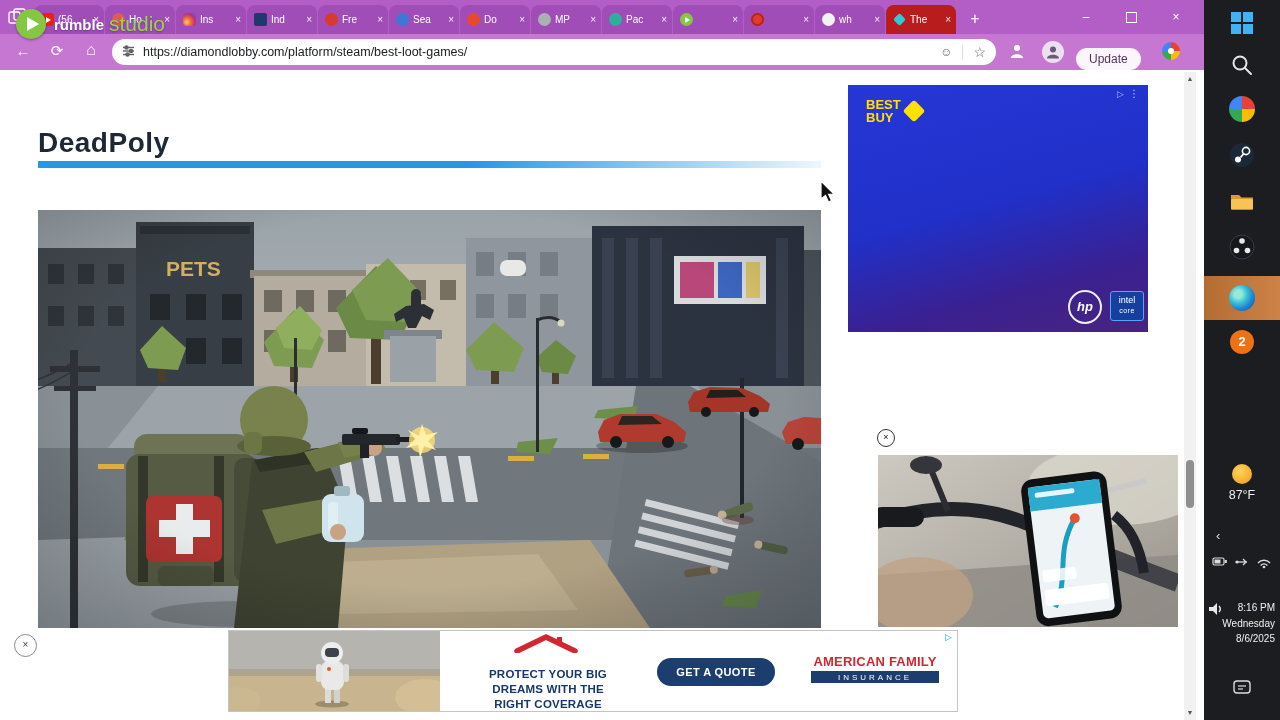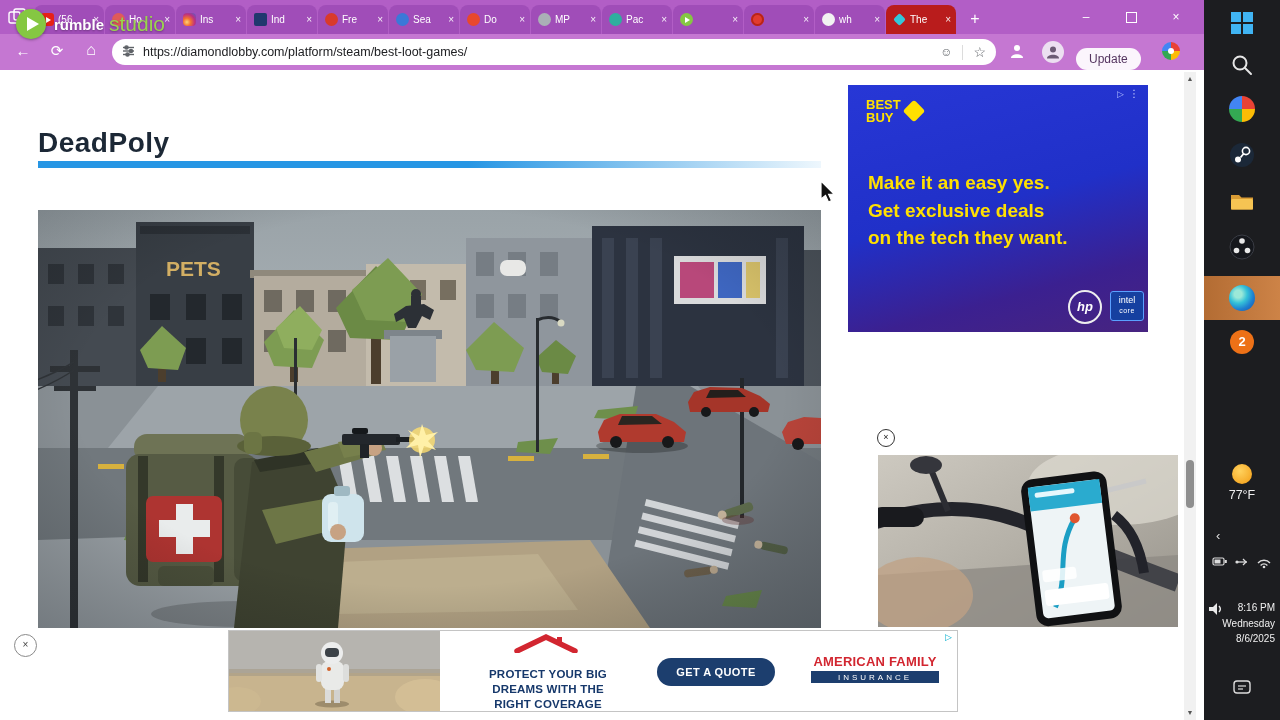--- a/index.html
+++ b/index.html
@@ -464,25 +464,20 @@
   </div>
 
   <div class="bby">
     <div class="bby-brand">
       <div>BEST</div>
       <div>BUY</div>
     </div>
     <span class="bby-tag"></span>
     <span class="bby-adc">▷</span>
     <span class="bby-dots">⋮</span>
-    <div class="bby-head">
-      <div>Make it an easy yes.</div>
-      <div>Get exclusive deals</div>
-      <div>on the tech they want.</div>
-    </div>
     <div class="hp">hp</div>
     <div class="intelbadge">
       <div class="i1">intel</div>
       <div class="i2">core</div>
     </div>
   </div>
 
   <div class="moto-close">×</div>
   <div class="moto">
     <svg viewBox="0 0 300 172" width="300" height="172">
@@ -598,21 +593,21 @@
           <circle cx="13" cy="13" r="12" fill="#15171c" stroke="#3a3d45"></circle>
           <circle cx="13" cy="7" r="2.8" fill="#e8e8e8"></circle>
           <circle cx="7.5" cy="16.5" r="2.8" fill="#e8e8e8"></circle>
           <circle cx="18.5" cy="16.5" r="2.8" fill="#e8e8e8"></circle>
         </svg>
     </span>
     <div class="edge-row"></div>
     <span class="edge-ico"></span>
     <span class="badge2">2</span>
     <span class="sun"></span>
-    <div class="temp">77°F</div>
+    <div class="temp">87°F</div>
     <span class="chev">‹</span>
     <div class="tray">
       <span>
         <svg width="16" height="15">
             <rect x="1" y="4" width="11" height="7" rx="1.5" fill="none" stroke="#dcdcdc" stroke-width="1.2"></rect>
             <rect x="12.8" y="6" width="2" height="3" fill="#dcdcdc"></rect>
             <rect x="2.5" y="5.5" width="6" height="4" fill="#dcdcdc"></rect>
           </svg>
       </span>
       <span>

